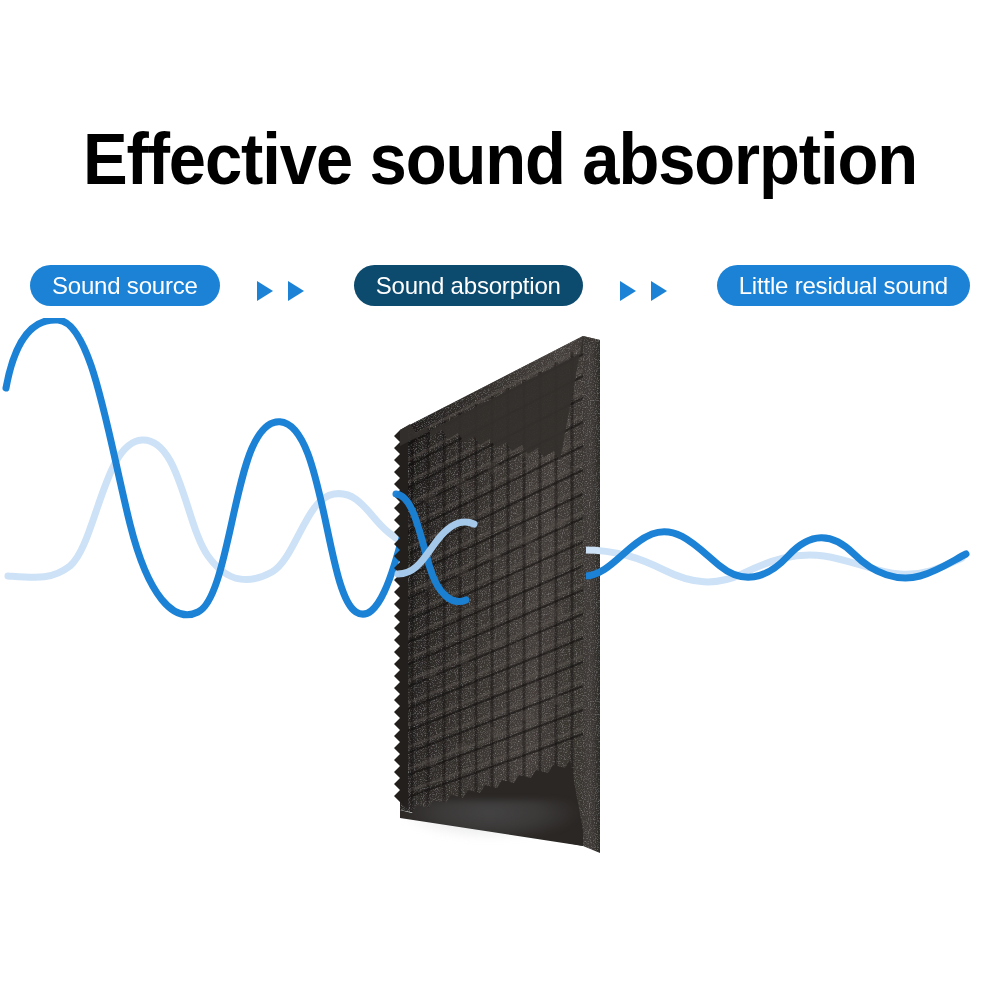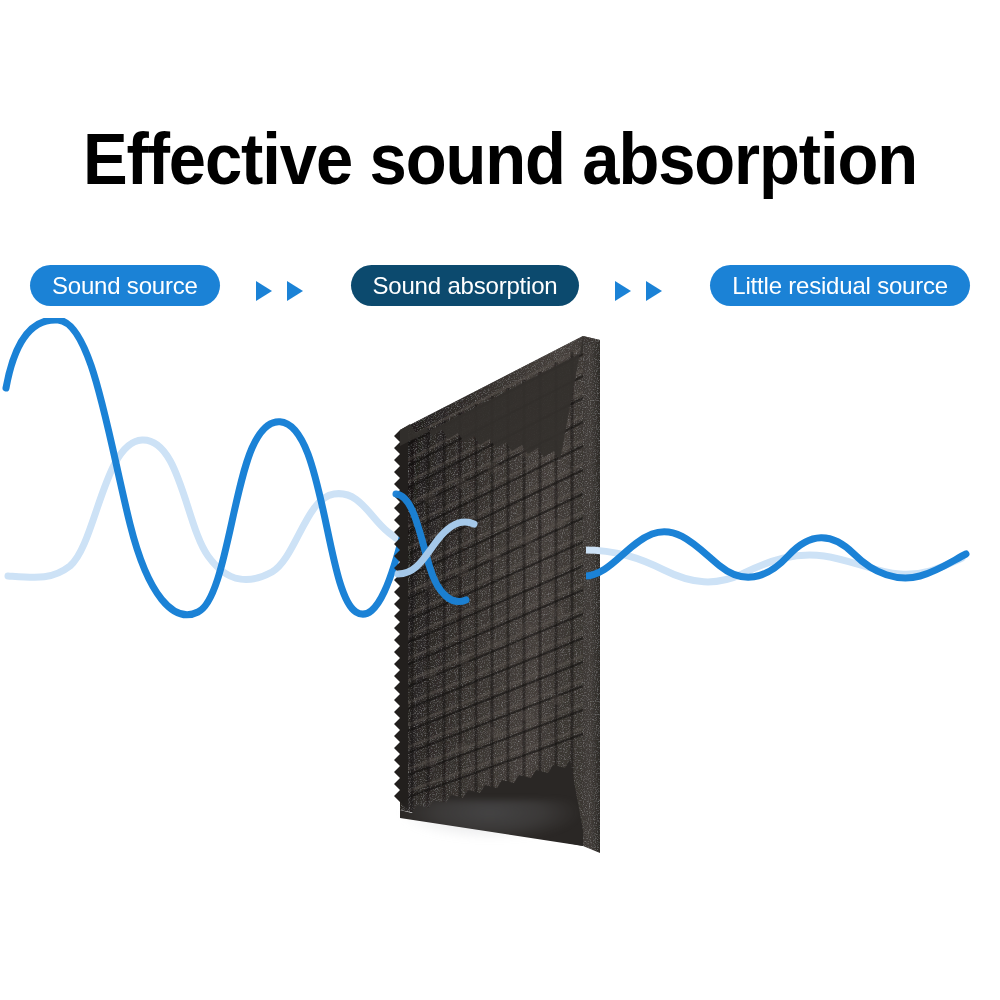--- a/index.html
+++ b/index.html
@@ -109,21 +109,21 @@
     <div class="arrow-pair">
       <svg width="30" height="30" viewBox="0 0 30 30" aria-hidden="true">
         <polygon points="1,5 17,15 1,25" fill="#1b82d6"></polygon>
       </svg>
       <svg width="30" height="30" viewBox="0 0 30 30" aria-hidden="true">
         <polygon points="1,5 17,15 1,25" fill="#1b82d6"></polygon>
       </svg>
     </div>
 
     <div class="pill" style="background: rgb(27, 130, 214);">
-      <span>Little residual source</span>
+      <span>Little residual sound</span>
     </div>
   </div>
 
   <div id="scene">
     <svg viewBox="0 0 1000 600" xmlns="http://www.w3.org/2000/svg">
       <defs>
 
         <linearGradient id="frontGrad" x1="0" y1="0" x2="1" y2="0.25">
           <stop offset="0%" stop-color="#171413"></stop>
           <stop offset="22%" stop-color="#2a2624"></stop>

